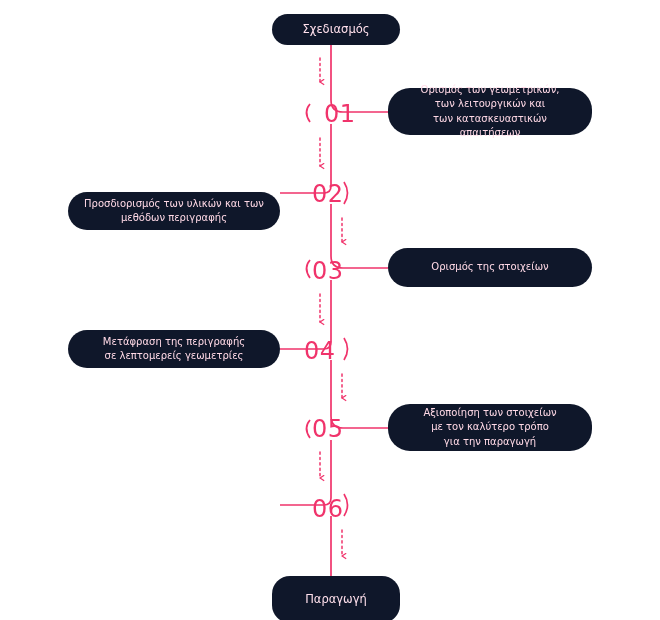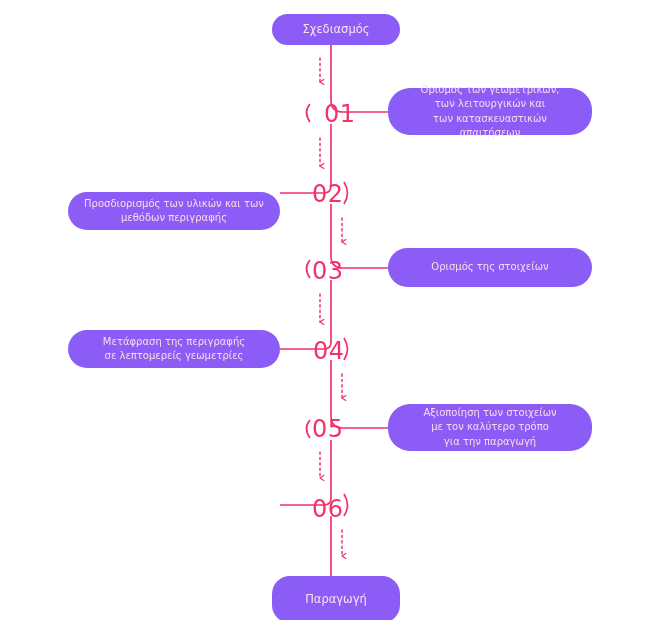--- a/index.html
+++ b/index.html
@@ -10,21 +10,21 @@
     overflow:hidden;
   }
   #stage{position:relative;width:660px;height:620px;background:#ffffff;}
 
   
   #spine{position:absolute;left:0;top:0;width:660px;height:620px;}
 
   
   .pill{
     position:absolute;
-    background:#8b5cf6;
+    background:#0f172a;
     border-radius:22px;
     display:flex;align-items:center;justify-content:center;
     text-align:center;
     color:#ffd9e6;
     line-height:1.45;
     box-sizing:border-box;
     padding:6px 14px;
   }
   .pill.terminal{
     border-radius:18px;
@@ -52,21 +52,21 @@
     color:#f0336b;
     font-size:24px;
     letter-spacing:0.5px;
     font-weight:400;
     font-family:"DejaVu Sans","Liberation Sans",sans-serif;
     white-space:nowrap;
   }
   .n-01{left:324px; top:100px;}
   .n-02{left:312px; top:180px;}
   .n-03{left:312px; top:257px;}
-  .n-04{left:313px; top:337px;}
+  .n-04{left:304px; top:337px;}
   .n-05{left:312px; top:415px;}
   .n-06{left:312px; top:495px;}
 </style>
 </head>
 <body>
 
 <div id="stage">
 
   <svg id="spine" viewBox="0 0 660 620">
     <defs>

